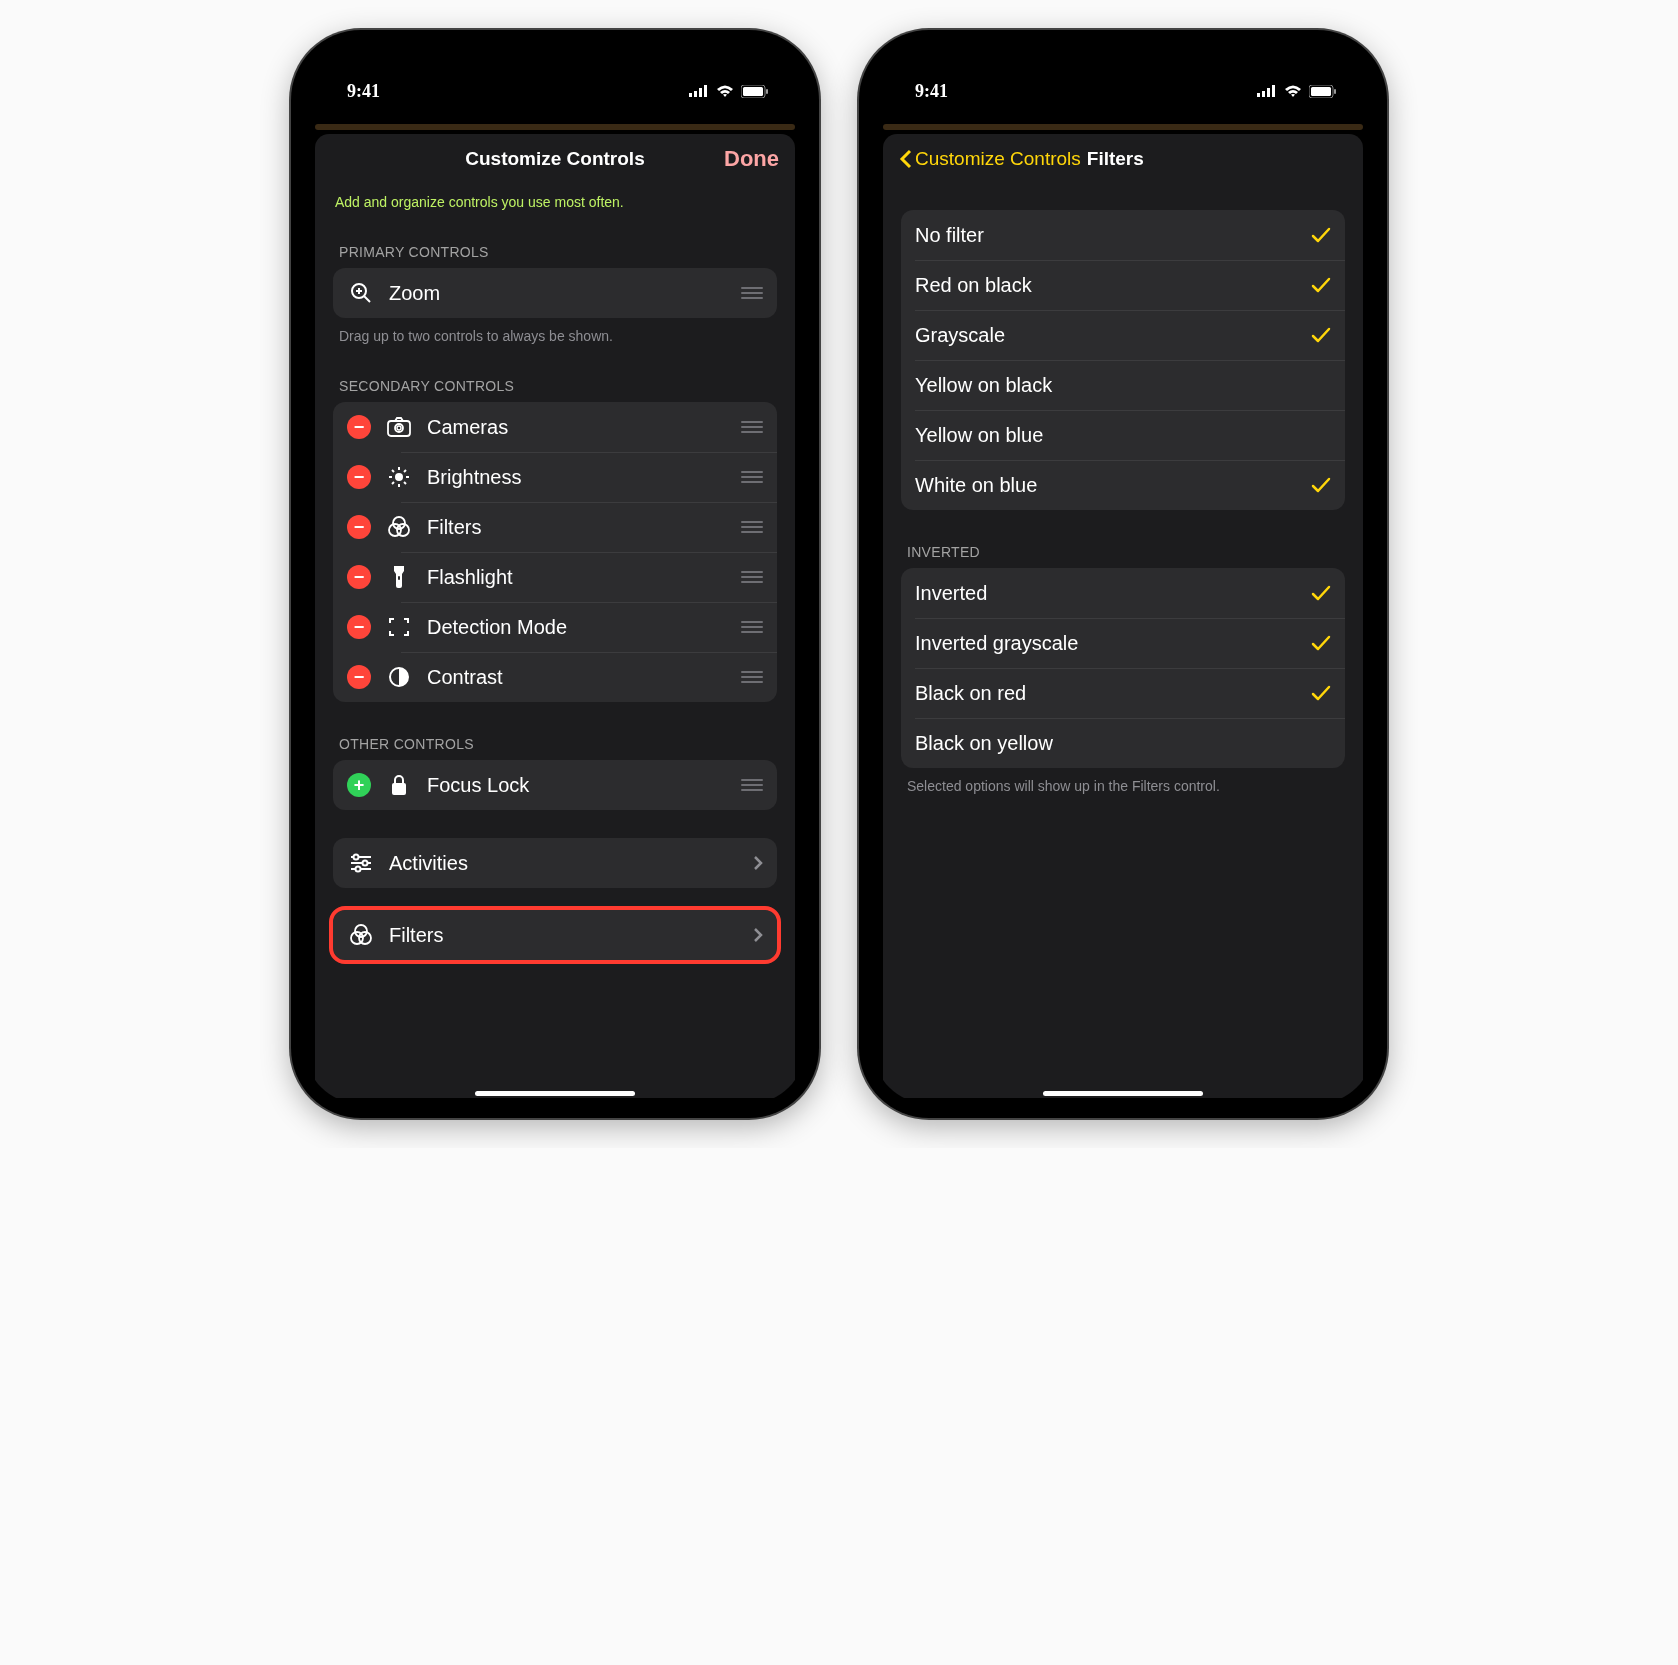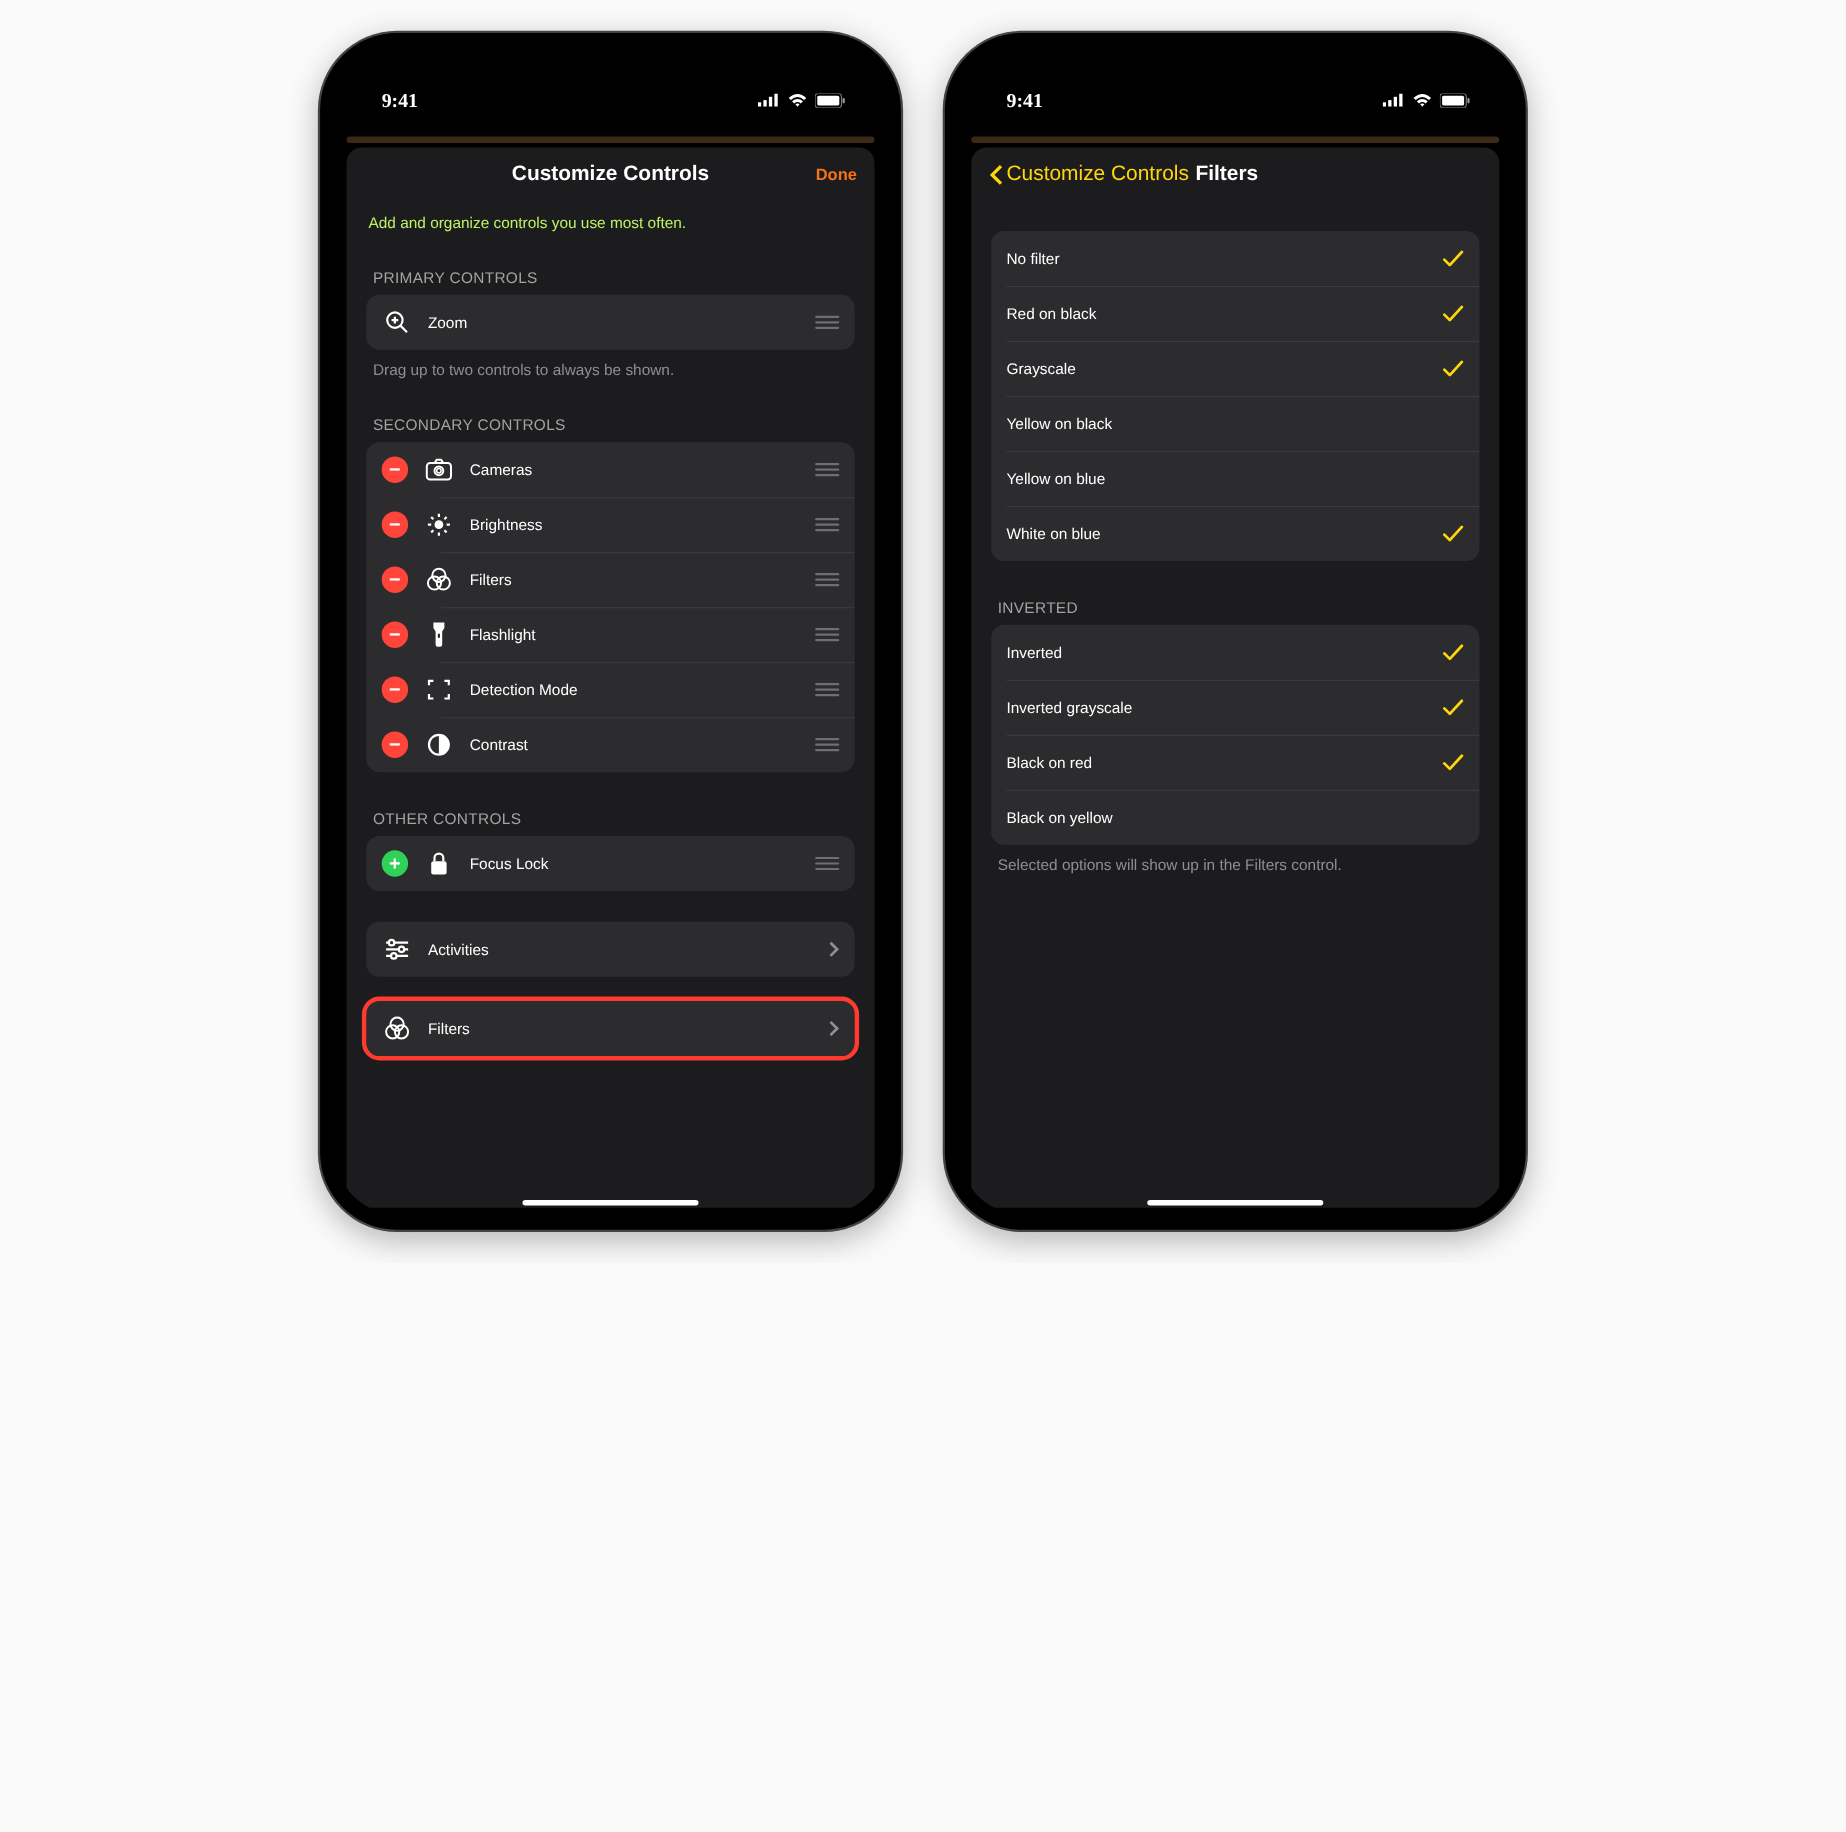--- a/index.html
+++ b/index.html
@@ -76,22 +76,22 @@
   }
   .nav-title {
     position: absolute;
     left: 0; right: 0;
     text-align: center;
     font-size: 19px;
     font-weight: 600;
   }
   .nav-done {
     margin-left: auto;
-    color: #f97316;
-    font-size: 15px;
+    color: #fca5a5;
+    font-size: 22px;
     font-weight: 600;
   }
   .nav-back {
     display: flex;
     align-items: center;
     color: #ffd60a;
     font-size: 19px;
     gap: 2px;
   }
   .nav-back svg { stroke: #ffd60a; }
@@ -146,21 +146,21 @@
   }
   .circle.red { background: #ff453a; }
   .circle.green { background: #30d158; }
   .circle-glyph { color: #fff; font-size: 18px; font-weight: 700; line-height: 1; }
   .icon-slot {
     width: 28px;
     display: flex;
     justify-content: center;
     flex-shrink: 0;
   }
-  .row-label { font-size: 14px; flex: 1; }
+  .row-label { font-size: 20px; flex: 1; }
   .grip {
     width: 22px;
     color: #8e8e93;
     flex-shrink: 0;
   }
   .grip div { height: 2px; background: #6e6e73; margin: 3px 0; border-radius: 1px; }
   .chevron { color: #8e8e8e; }
   .footer {
     color: #8e8e93;
     font-size: 14px;

